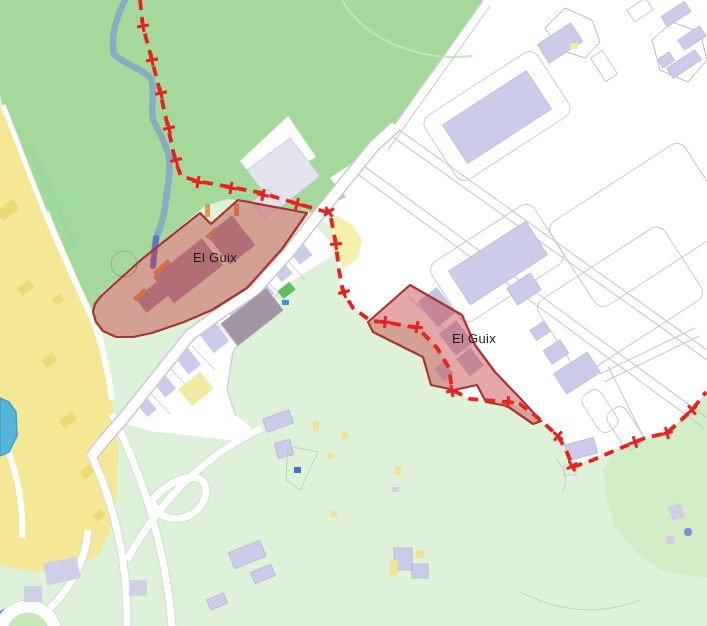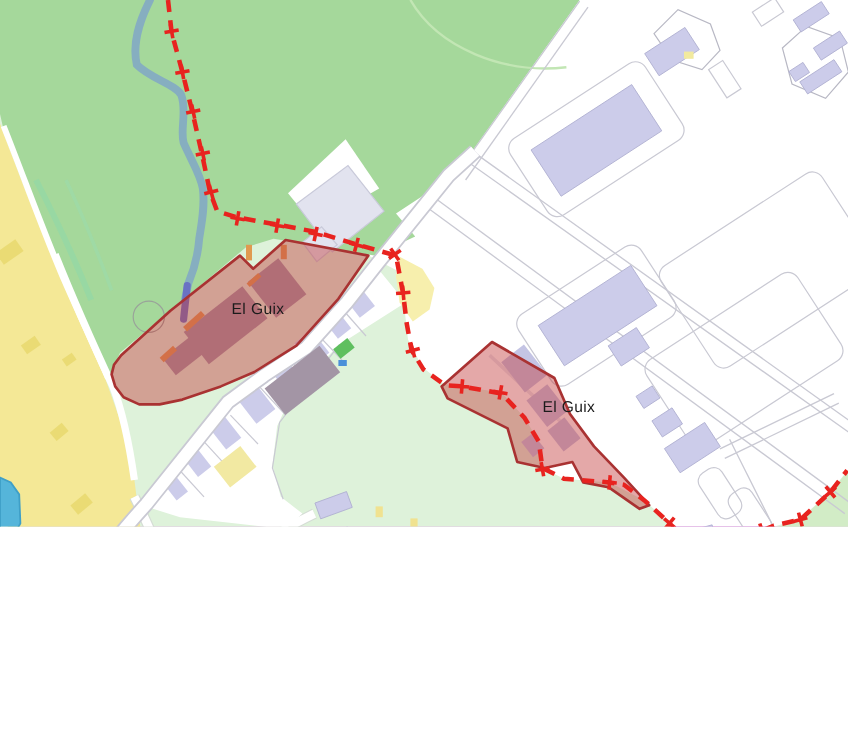--- a/index.html
+++ b/index.html
@@ -1,16 +1,16 @@
 <!DOCTYPE html>
 <html style="--background: #ffffff; --forest: #a5d89b; --meadow: #def2da; --meadow_dark: #d2ecc6; --urban_yellow: #f4e896; --water: #55b5da; --stream: #86aec0; --stream_dark: #6a72c4; --building: #ccccea; --building_pale: #e2e3ef; --road_casing: #c9c9d3; --zone_fill: rgba(196,62,62,0.45); --zone_border: #a93232; --boundary_red: #e8231f; --label: #1b1b1b; --accent_orange: #e09a50; --field_green: #5fbf5f;"><head>
 <meta charset="utf-8">
 <style>
   html,body{margin:0;padding:0;background:#fff;}
-  .stage{position:relative;width:707px;height:439px;overflow:hidden;background:#a21caf;
+  .stage{position:relative;width:707px;height:626px;overflow:hidden;background:#86efac;
          font-family:"Liberation Sans",sans-serif;}
   svg{display:block;}
   svg text{font:13px "Liberation Sans",sans-serif;fill:var(--label,#1b1b1b);letter-spacing:.3px;}
   .road-casing{stroke:var(--road_casing,#c9c9d3);fill:none;}
   .road-fill{stroke:#ffffff;fill:none;}
   .street{stroke:var(--road_casing,#c9c9d3);stroke-width:1.1;fill:none;}
   .parcel{stroke:var(--road_casing,#c9c9d3);stroke-width:1;fill:none;}
   .bld{fill:var(--building,#ccccea);stroke:#b0b0d2;stroke-width:.7;}
   .bld-plain{fill:var(--building,#ccccea);}
   .zone{fill:var(--zone_fill,rgba(196,62,62,.45));stroke:var(--zone_border,#a93232);stroke-width:2.2;stroke-linejoin:round;}

